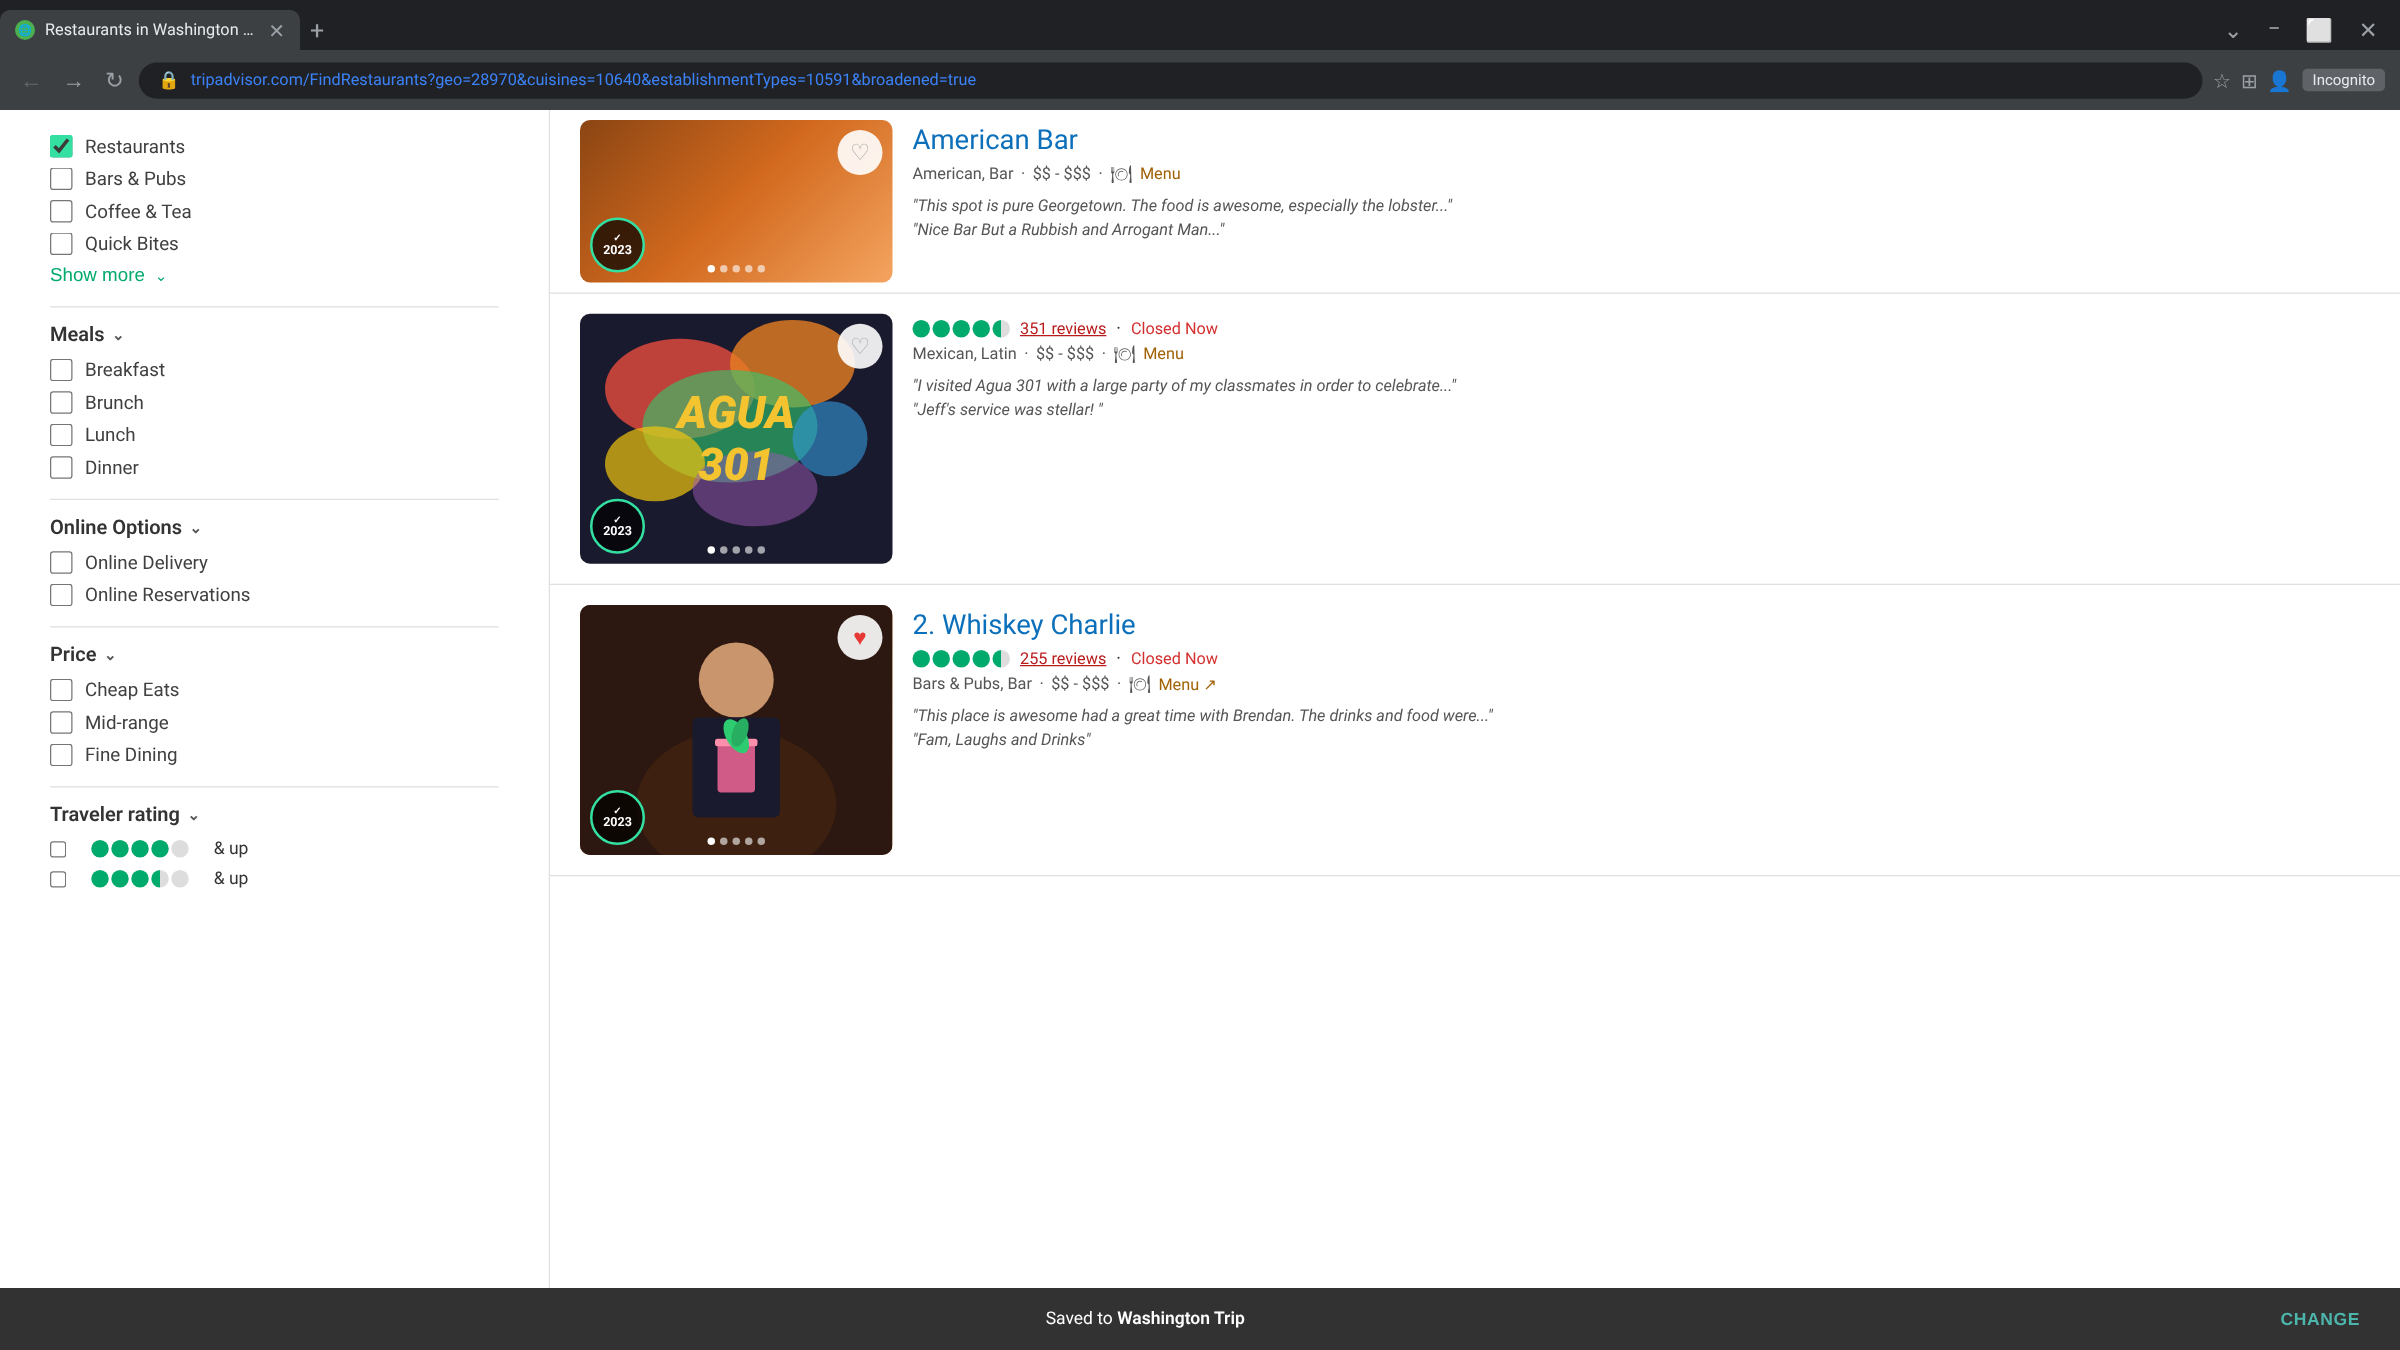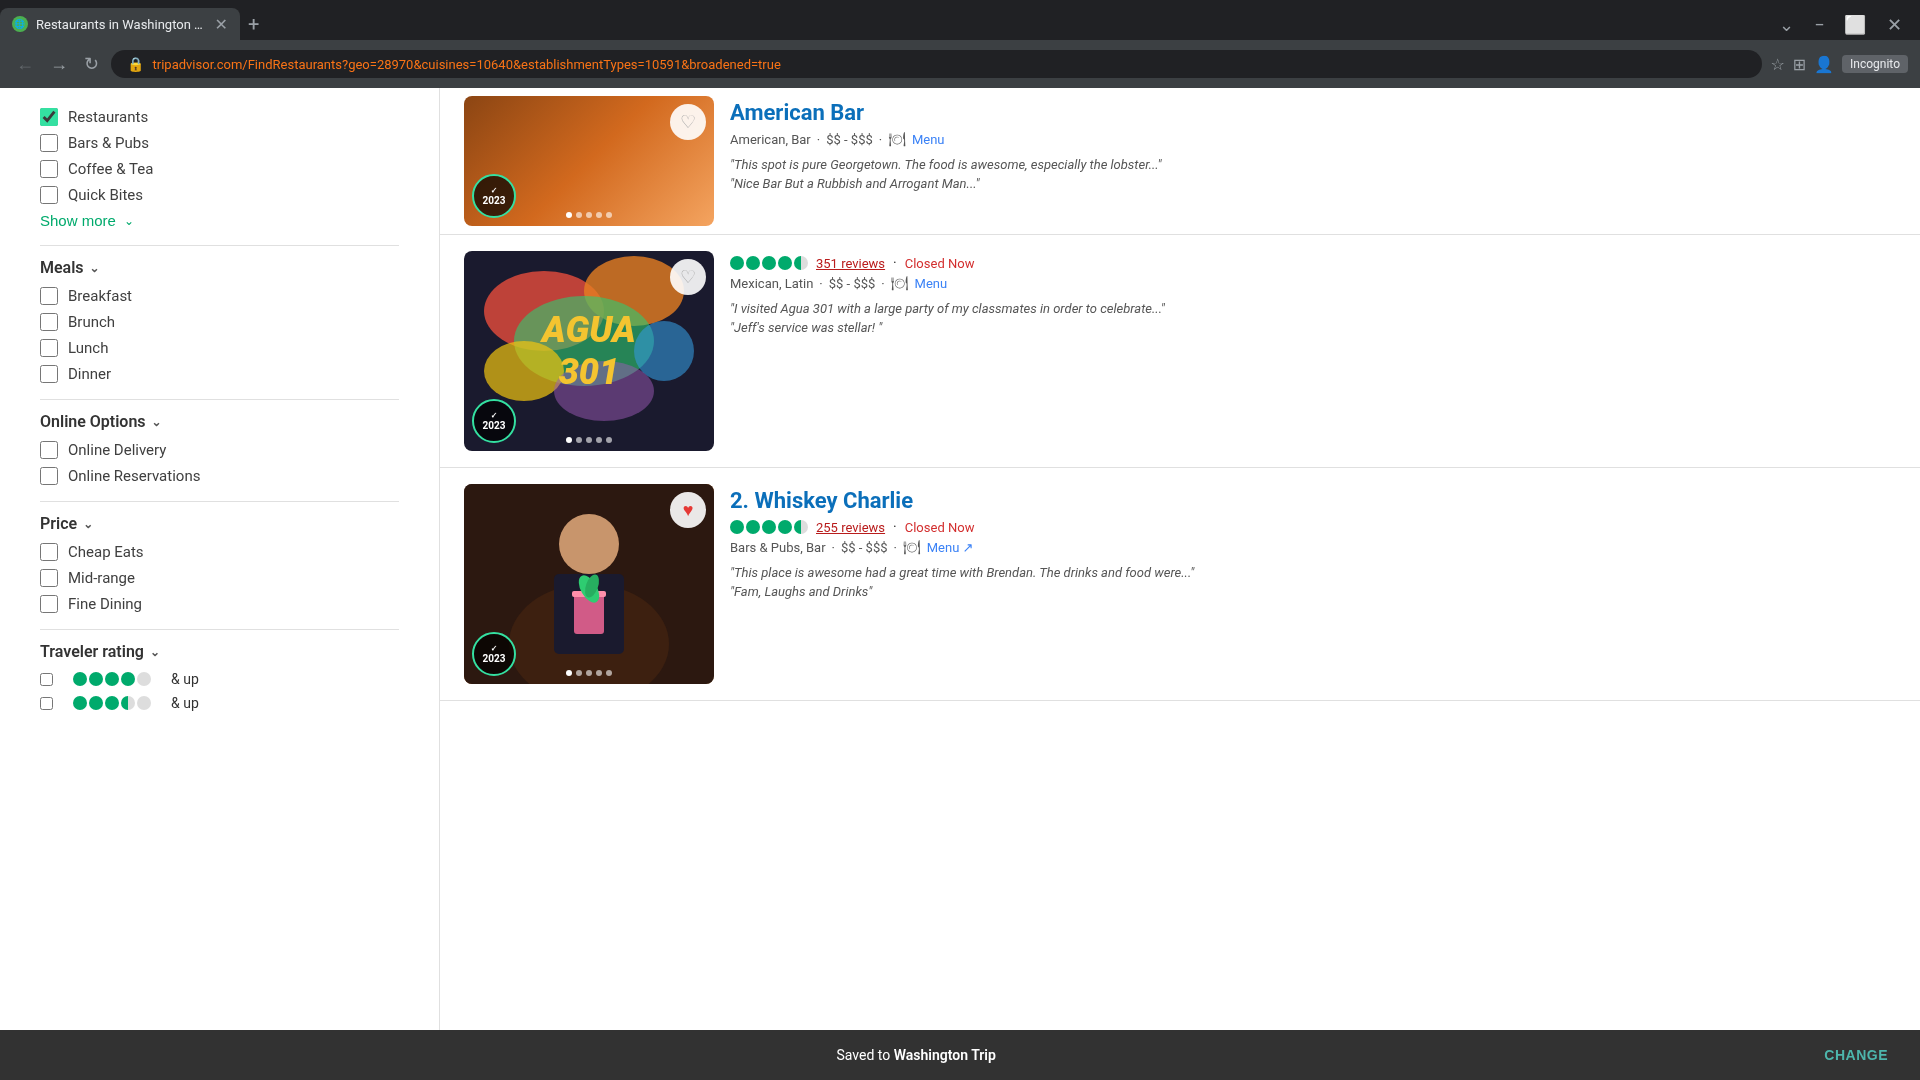--- a/index.html
+++ b/index.html
@@ -14,21 +14,21 @@
     .tab-close { color: #9aa0a6; font-size: 16px; cursor: pointer; }
     .new-tab-btn { color: #9aa0a6; font-size: 20px; padding: 0 8px; cursor: pointer; }
     .window-controls { margin-left: auto; display: flex; gap: 0; padding-right: 8px; }
     .window-btn { color: #9aa0a6; font-size: 18px; padding: 0 10px; cursor: pointer; }
 
     .address-bar-row { display: flex; align-items: center; background: #3c4043; padding: 6px 12px; gap: 8px; height: 48px; }
     .nav-btn { color: #9aa0a6; font-size: 18px; cursor: pointer; background: none; border: none; padding: 4px; }
     .nav-btn.disabled { opacity: 0.4; }
     .address-bar { flex: 1; background: #202124; border-radius: 20px; padding: 6px 16px; display: flex; align-items: center; gap: 8px; color: #e8eaed; font-size: 13px; }
     .address-bar .lock-icon { color: #9aa0a6; font-size: 14px; }
-    .address-text { flex: 1; color: #f97316; }
+    .address-text { flex: 1; color: #3b82f6; }
     .address-bar-actions { display: flex; gap: 8px; align-items: center; }
     .addr-icon { color: #9aa0a6; font-size: 16px; cursor: pointer; }
     .incognito-badge { background: #5f6368; color: #e8eaed; border-radius: 4px; padding: 2px 8px; font-size: 12px; }
 
     
     .page-container { display: flex; width: 1920px; background: #fff; min-height: 1000px; position: relative; }
 
     
     .sidebar { width: 440px; padding: 20px 40px; border-right: 1px solid #e0e0e0; flex-shrink: 0; }
 
@@ -70,34 +70,34 @@
 
     .heart-btn { position: absolute; top: 8px; right: 8px; background: rgba(255,255,255,0.9); border-radius: 50%; width: 36px; height: 36px; display: flex; align-items: center; justify-content: center; cursor: pointer; border: none; font-size: 18px; }
     .heart-btn.liked { color: #e53935; }
     .heart-btn.unliked { color: #aaa; }
 
     .image-dots { position: absolute; bottom: 8px; left: 50%; transform: translateX(-50%); display: flex; gap: 4px; }
     .dot { width: 6px; height: 6px; border-radius: 50%; background: rgba(255,255,255,0.6); }
     .dot.active { background: white; }
 
     .card-info { flex: 1; padding: 4px 0; }
-    .card-number-title { font-size: 22px; font-weight: 700; color: #222; margin-bottom: 6px; }
+    .card-number-title { font-size: 22px; font-weight: 400; color: #222; margin-bottom: 6px; }
     .card-number-title a { color: #0b6fba; text-decoration: none; }
 
     .rating-row-card { display: flex; align-items: center; gap: 8px; margin-bottom: 4px; }
     .bubble-rating { display: flex; gap: 2px; }
     .bubble { width: 14px; height: 14px; border-radius: 50%; background: #00aa6c; }
     .bubble.half-bubble { background: linear-gradient(to right, #00aa6c 50%, #ddd 50%); }
     .bubble.empty-bubble { background: #ddd; }
     .review-count { color: #b91c1c; font-size: 13px; text-decoration: underline; cursor: pointer; }
     .status-closed { color: #d32f2f; font-size: 13px; font-weight: 400; }
 
     .card-meta { color: #555; font-size: 13px; margin-bottom: 10px; display: flex; align-items: center; gap: 6px; }
     .menu-icon-small { font-size: 14px; }
-    .menu-link { color: #3b82f6; text-decoration: none; }
+    .menu-link { color: #a16207; text-decoration: none; }
 
     .card-reviews { margin-bottom: 12px; }
     .review-quote { color: #555; font-size: 13px; margin-bottom: 4px; font-style: italic; }
 
     .card-actions { display: flex; gap: 10px; }
     .btn-order { background: #f2a516; color: #fff; border: none; border-radius: 24px; padding: 10px 24px; font-size: 14px; font-weight: 600; cursor: pointer; }
     .btn-reserve { background: #f2a516; color: #fff; border: none; border-radius: 24px; padding: 10px 24px; font-size: 14px; font-weight: 600; cursor: pointer; }
 
     
     .partial-card { display: flex; border-bottom: 1px solid #e0e0e0; padding: 8px 24px 8px 24px; gap: 16px; }

